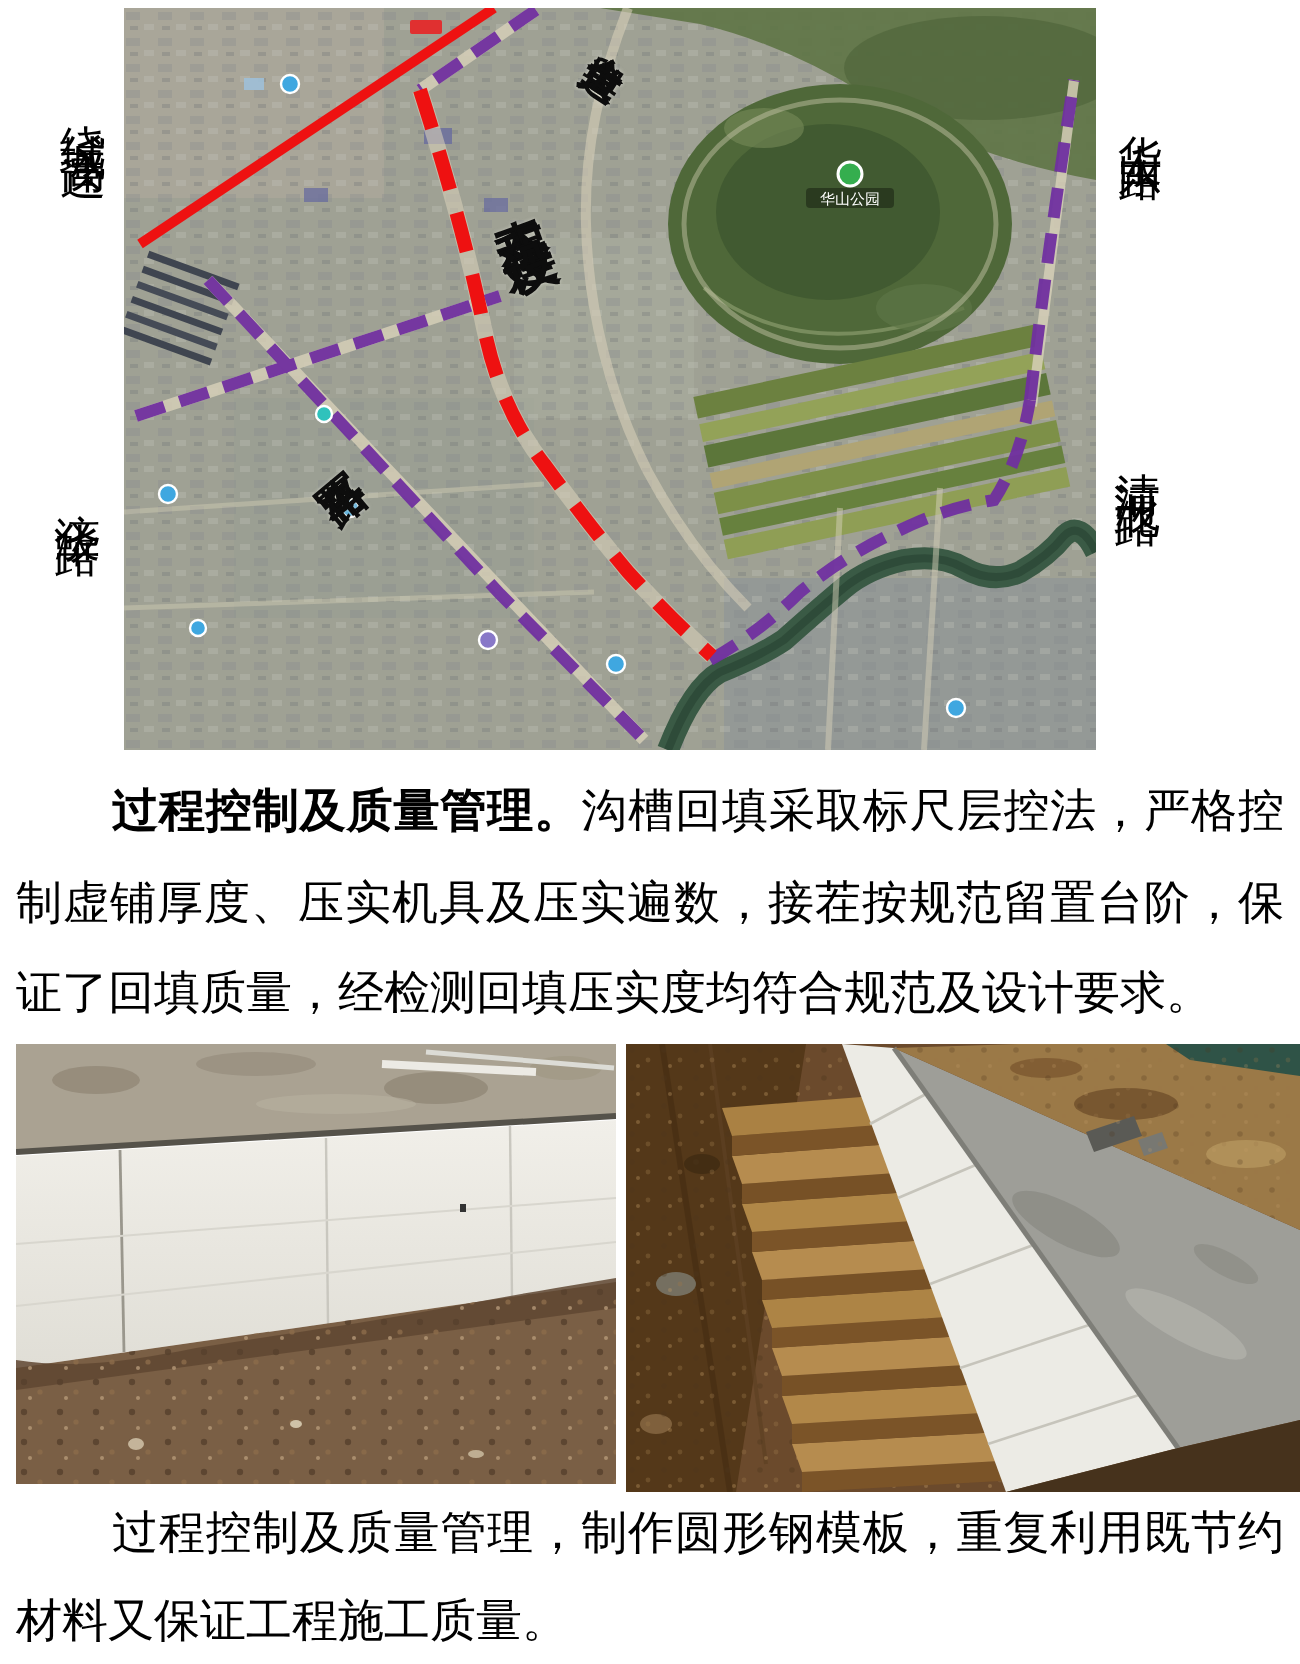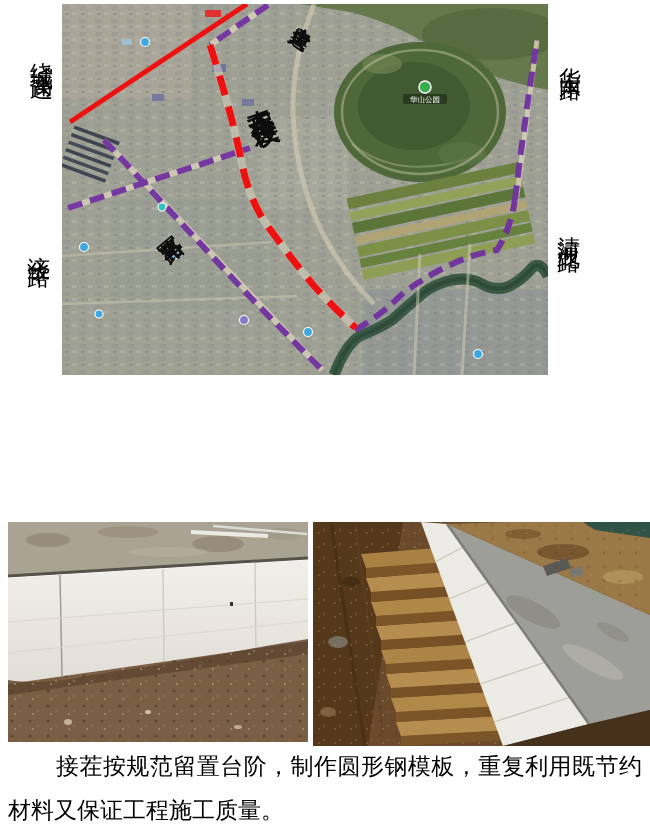--- a/index.html
+++ b/index.html
@@ -132,20 +132,21 @@
     <div class="vlabel" style="left:30px;top:44px;">绕城高速</div>
     <div class="vlabel" style="left:27px;top:238px;">济华路</div>
     <div class="vlabel small" style="left:559px;top:50px;">华山东路</div>
     <div class="vlabel" style="left:557px;top:218px;">清河北路</div>
 
     <div class="mlabel jinyu">金舆大道</div>
     <div class="mlabel project">本工程建设</div>
     <div class="mlabel jiangjun">将军路</div>
   </figure>
 
+  <p class="para para1"><span class="lead">过程控制及质量管理。</span><span>沟槽回填采取标尺层控法，严格控制虚铺厚度、压实机具及压实遍数，接茬按规范留置台阶，保证了回填质量，经检测回填压实度均符合规范及设计要求。</span></p>
 
   <svg class="photo photo-left" width="300" height="220" viewBox="0 0 300 220" xmlns="http://www.w3.org/2000/svg">
     <defs>
       <pattern id="soil1" width="18" height="15" patternUnits="userSpaceOnUse">
         <circle cx="4" cy="4" r="1.6" fill="#56402c"></circle>
         <circle cx="12" cy="9" r="1.3" fill="#8c6c4a"></circle>
         <circle cx="7" cy="12" r="1" fill="#b59877"></circle>
       </pattern>
       <linearGradient id="wallg" x1="0" y1="0" x2="0" y2="1">
         <stop offset="0" stop-color="#f1efe9"></stop>
@@ -236,15 +237,15 @@
     <polygon points="134,2 196,0 337,0 337,93" fill="#9b7947"></polygon>
     <ellipse cx="250" cy="30" rx="26" ry="8" fill="#6f4f2a" opacity="0.8"></ellipse>
     <ellipse cx="310" cy="55" rx="20" ry="7" fill="#b5965e" opacity="0.8"></ellipse>
     <ellipse cx="210" cy="12" rx="18" ry="5" fill="#7c5830" opacity="0.8"></ellipse>
     <polygon points="270,0 337,0 337,16 282,8" fill="#2f5347"></polygon>
     <polygon points="230,44 254,36 258,46 234,54" fill="#5a5a55"></polygon>
     <polygon points="256,48 268,44 271,52 259,56" fill="#787872"></polygon>
     <polygon points="134,2 196,0 337,0 337,93" fill="url(#soil2)" opacity="0.25"></polygon>
   </svg>
 
-  <p class="para para2"><span>接茬按规范留置台阶，制作圆形钢模板，重复利用既节约材料又保证工程施工质量。</span></p>
+  <p class="para para2"><span>过程控制及质量管理，制作圆形钢模板，重复利用既节约材料又保证工程施工质量。</span></p>
 
 </div>
 
 </body></html>

